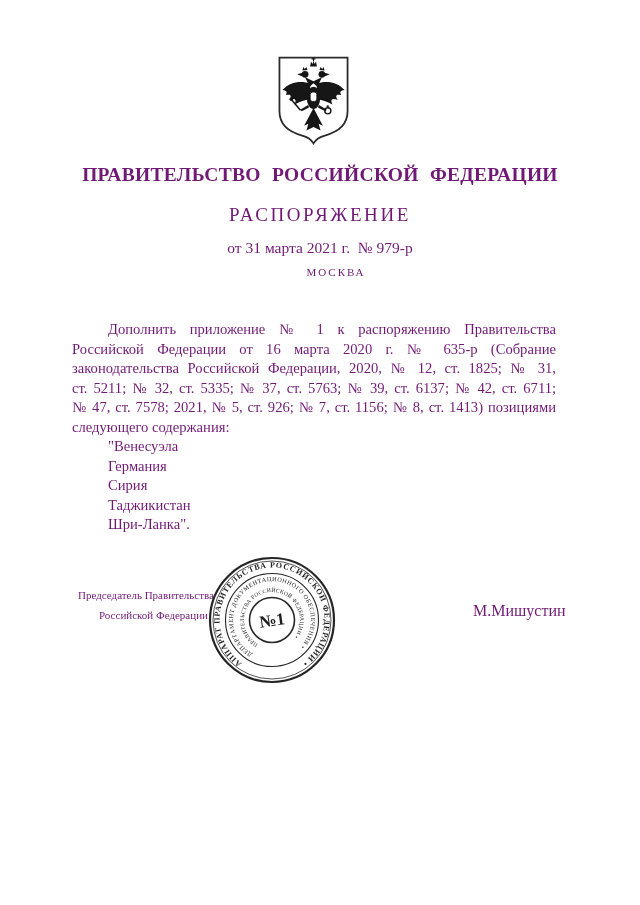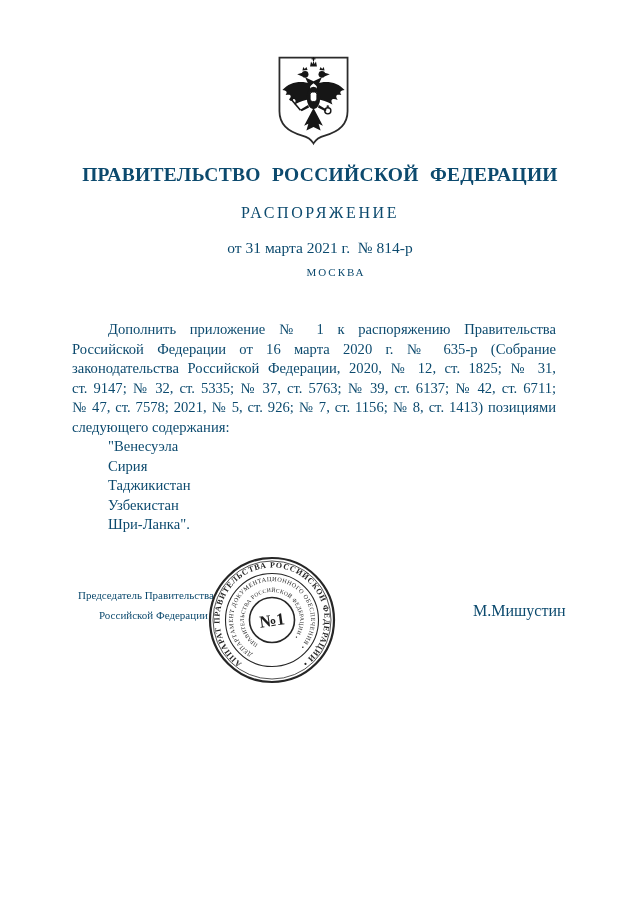--- a/index.html
+++ b/index.html
@@ -1,33 +1,33 @@
 <!DOCTYPE html>
 <html><head>
 <meta charset="utf-8">
 <style>
   html,body { margin:0; padding:0; background:#ffffff; }
   .page {
     position:relative; width:640px; height:714px; background:#ffffff;
-    font-family:"Liberation Serif","DejaVu Serif",serif; color:#0c4a6e;
+    font-family:"Liberation Serif","DejaVu Serif",serif; color:#701a75;
     overflow:hidden;
   }
 
   
   .arms { position:absolute; left:275px; top:53px; width:77px; height:93px; }
   .arms svg { width:100%; height:100%; display:block; }
 
   
   .org-title {
     position:absolute; left:0; top:164px; width:640px; text-align:center;
     font-weight:bold; font-size:19.5px; letter-spacing:0.3px; word-spacing:6px;
   }
   .doc-type {
     position:absolute; left:0; top:204px; width:640px; text-align:center;
-    font-size:16px; letter-spacing:2.6px;
+    font-size:19px; letter-spacing:2.6px;
   }
   .date-line {
     position:absolute; left:0; top:239px; width:640px; text-align:center;
     font-size:15.5px; white-space:pre;
   }
   .city {
     position:absolute; left:0; top:266px; width:640px; text-align:center;
     font-size:11px; letter-spacing:2px;margin-left:16px;
   }
 
@@ -91,35 +91,35 @@
       <path d="M25.8,57.8 L17,47.5" stroke="#161616" stroke-width="1.6"></path>
       <circle cx="16.5" cy="46.8" r="1.8" fill="#161616"></circle>
       <circle cx="53.5" cy="58.5" r="3.1" fill="none" stroke="#161616" stroke-width="1.4"></circle>
       <path d="M53.5,55.4 V52.8 M52.2,53.8 H54.8" stroke="#161616" stroke-width="1" fill="none"></path>
       <rect x="35.6" y="39.5" width="6.8" height="9.5" rx="2.4" fill="#ffffff" stroke="#161616" stroke-width="0.9"></rect>
     </svg>
   </div>
 
   <div class="org-title">ПРАВИТЕЛЬСТВО РОССИЙСКОЙ ФЕДЕРАЦИИ</div>
   <div class="doc-type">РАСПОРЯЖЕНИЕ</div>
-  <div class="date-line">от 31 марта 2021 г.  № 814-р</div>
+  <div class="date-line">от 31 марта 2021 г.  № 979-р</div>
   <div class="city">МОСКВА</div>
 
   <div class="body-block">
     <div class="p-line first">Дополнить приложение № 1 к распоряжению Правительства</div>
     <div class="p-line">Российской Федерации от 16 марта 2020 г. № 635-р (Собрание</div>
     <div class="p-line">законодательства Российской Федерации, 2020, № 12, ст. 1825; № 31,</div>
-    <div class="p-line">ст. 9147; № 32, ст. 5335; № 37, ст. 5763; № 39, ст. 6137; № 42, ст. 6711;</div>
+    <div class="p-line">ст. 5211; № 32, ст. 5335; № 37, ст. 5763; № 39, ст. 6137; № 42, ст. 6711;</div>
     <div class="p-line">№ 47, ст. 7578; 2021, № 5, ст. 926; № 7, ст. 1156; № 8, ст. 1413) позициями</div>
     <div class="p-line last">следующего содержания:</div>
     <div class="countries">
       <div class="country-line">"Венесуэла</div>
+      <div class="country-line">Германия</div>
       <div class="country-line">Сирия</div>
       <div class="country-line">Таджикистан</div>
-      <div class="country-line">Узбекистан</div>
       <div class="country-line">Шри-Ланка".</div>
     </div>
   </div>
 
   <div class="sig-title">
     <div>Председатель Правительства</div>
     <div class="sig-line2">Российской Федерации</div>
   </div>
   <div class="sig-name">М.Мишустин</div>
 

